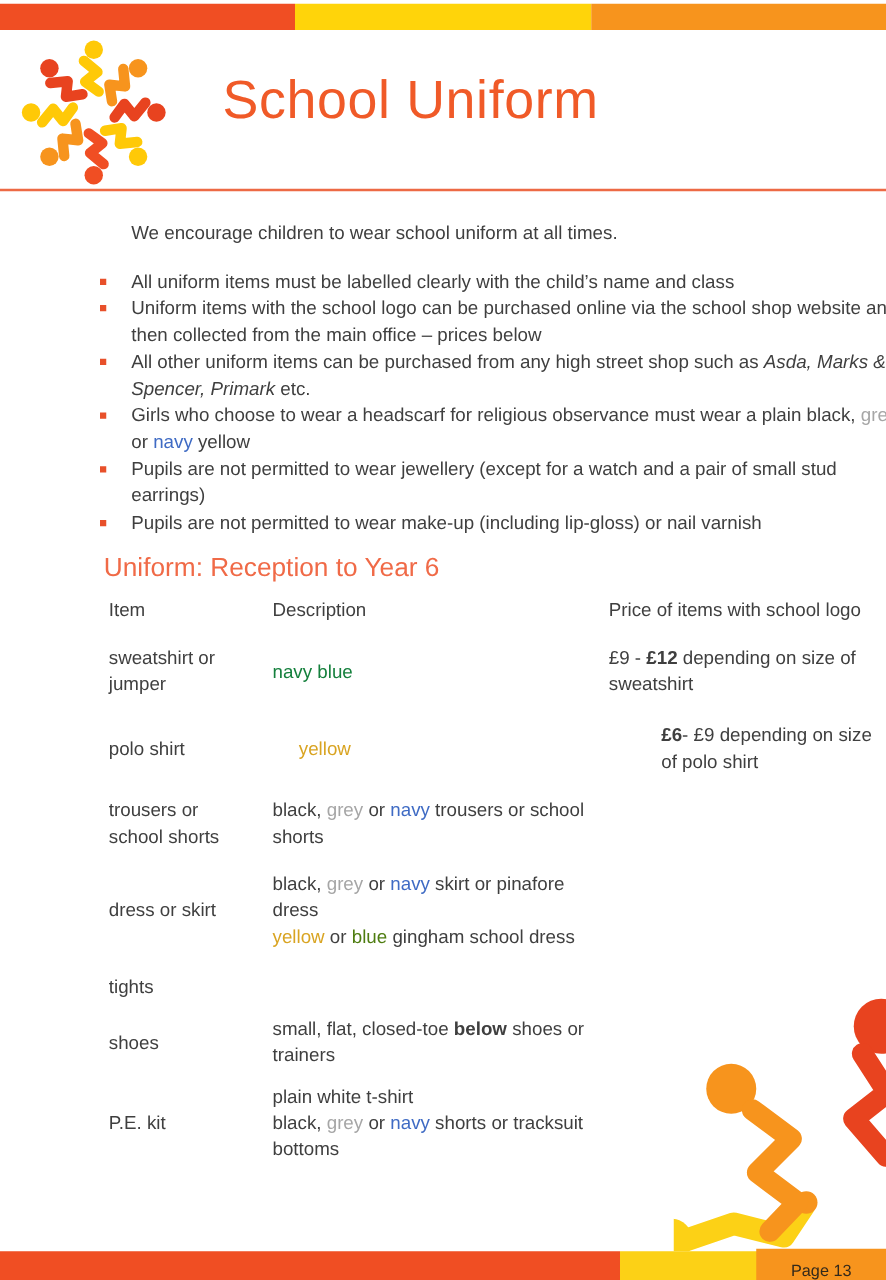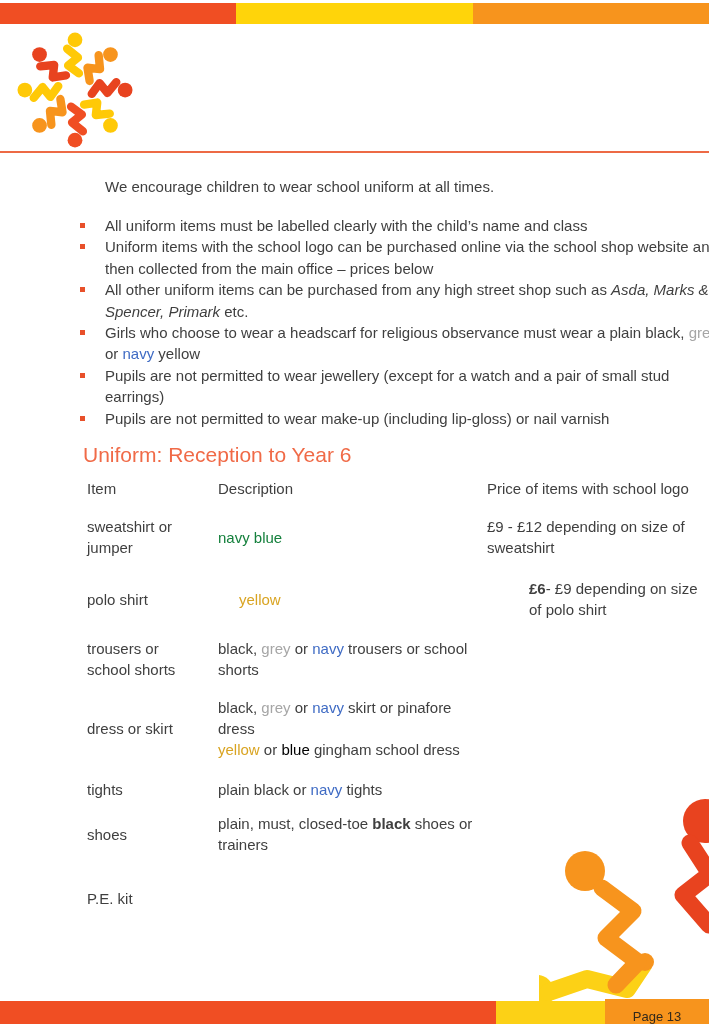--- a/index.html
+++ b/index.html
@@ -91,20 +91,21 @@
       <g transform="translate(60,60) rotate(270)">
         <circle cx="0" cy="-51" r="7.5" fill="#FFC907"></circle>
         <path d="M -8,-42 L 3,-33 L -7,-25 L 4,-17" fill="none" stroke="#FFC907" stroke-width="8.5" stroke-linecap="round" stroke-linejoin="round"></path>
       </g>
       <g transform="translate(60,60) rotate(315)">
         <circle cx="0" cy="-51" r="7.5" fill="#E8431F"></circle>
         <path d="M -8,-42 L 3,-33 L -7,-25 L 4,-17" fill="none" stroke="#E8431F" stroke-width="8.5" stroke-linecap="round" stroke-linejoin="round"></path>
       </g>
     </svg>
 
+  <h1 class="title">School Uniform</h1>
 
   <div class="divider"></div>
 
   <div class="content">
     <p class="intro">We encourage children to wear school uniform at all times.</p>
 
     <div class="bullet-list" id="bullet-list">
         <div class="bullet-item">
           <span class="bullet-marker"></span>
           <span class="bullet-text"><span>All uniform items must be labelled clearly with the child’s name and class</span></span>
@@ -136,49 +137,49 @@
     <div class="table">
       <div class="trow thead">
         <div class="cell">Item</div>
         <div class="cell">Description</div>
         <div class="cell">Price of items with school logo</div>
       </div>
       <div id="tbody">
           <div class="trow">
             <div class="cell">sweatshirt or jumper</div>
             <div class="cell"><span style="color: #15803d;">navy blue</span></div>
-            <div class="cell"><span>£9 - </span><span style="font-weight: 400;">£12</span><span> depending on size of sweatshirt</span></div>
+            <div class="cell"><span>£9 - </span><span style="font-weight: 700;">£12</span><span> depending on size of sweatshirt</span></div>
           </div>
           <div class="trow">
             <div class="cell">polo shirt</div>
             <div class="cell"><span style="color: rgb(217, 164, 34);">yellow</span></div>
             <div class="cell"><span style="font-weight: 700;">£6</span><span>- £9 depending on size of polo shirt</span></div>
           </div>
           <div class="trow">
             <div class="cell">trousers or school shorts</div>
             <div class="cell"><span>black, </span><span style="color: rgb(166, 166, 166);">grey</span><span> or </span><span style="color: rgb(63, 107, 196);">navy</span><span> trousers or school shorts</span></div>
             <div class="cell"></div>
           </div>
           <div class="trow">
             <div class="cell">dress or skirt</div>
-            <div class="cell"><span>black, </span><span style="color: rgb(166, 166, 166);">grey</span><span> or </span><span style="color: rgb(63, 107, 196);">navy</span><span> skirt or pinafore dress</span><br><span style="color: rgb(217, 164, 34);">yellow</span><span> or </span><span style="color: #000000;">blue</span><span> gingham school dress</span></div>
+            <div class="cell"><span>black, </span><span style="color: rgb(166, 166, 166);">grey</span><span> or </span><span style="color: rgb(63, 107, 196);">navy</span><span> skirt or pinafore dress</span><br><span style="color: rgb(217, 164, 34);">yellow</span><span> or </span><span style="color: #4d7c0f;">blue</span><span> gingham school dress</span></div>
             <div class="cell"></div>
           </div>
           <div class="trow">
             <div class="cell">tights</div>
-            <div class="cell"><span>plain black or </span><span style="color: rgb(63, 107, 196);">navy</span><span> tights</span></div>
             <div class="cell"></div>
           </div>
           <div class="trow">
             <div class="cell">shoes</div>
-            <div class="cell"><span>plain, must, closed-toe </span><span style="font-weight: 700;">black</span><span> shoes or trainers</span></div>
+            <div class="cell"><span>small, flat, closed-toe </span><span style="font-weight: 700;">below</span><span> shoes or trainers</span></div>
             <div class="cell"></div>
           </div>
           <div class="trow">
             <div class="cell">P.E. kit</div>
+            <div class="cell"><span>plain white t-shirt</span><br><span>black, </span><span style="color: rgb(166, 166, 166);">grey</span><span> or </span><span style="color: rgb(63, 107, 196);">navy</span><span> shorts or tracksuit bottoms</span></div>
             <div class="cell"></div>
           </div>
         </div>
     </div>
   </div>
 
   <svg class="decoration" viewBox="0 0 170 206">
     <g fill="none" stroke-linecap="round" stroke-linejoin="round">
       <circle cx="-2" cy="197" r="17" fill="#FCD116"></circle>
       <path d="M 10,197 L 48,184 L 88,194 L 104,170" stroke="#FCD116" stroke-width="18"></path>

